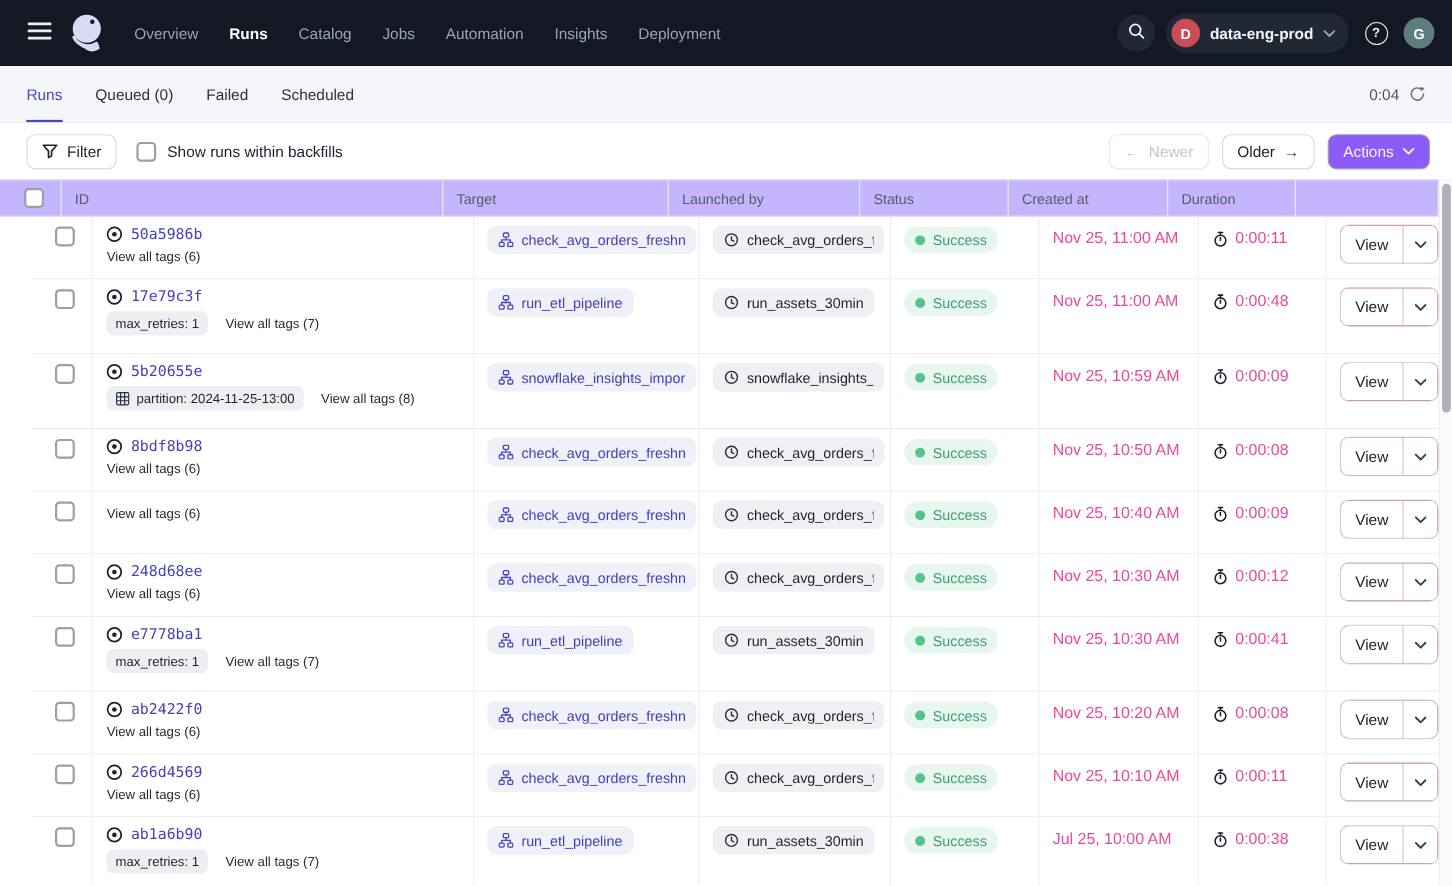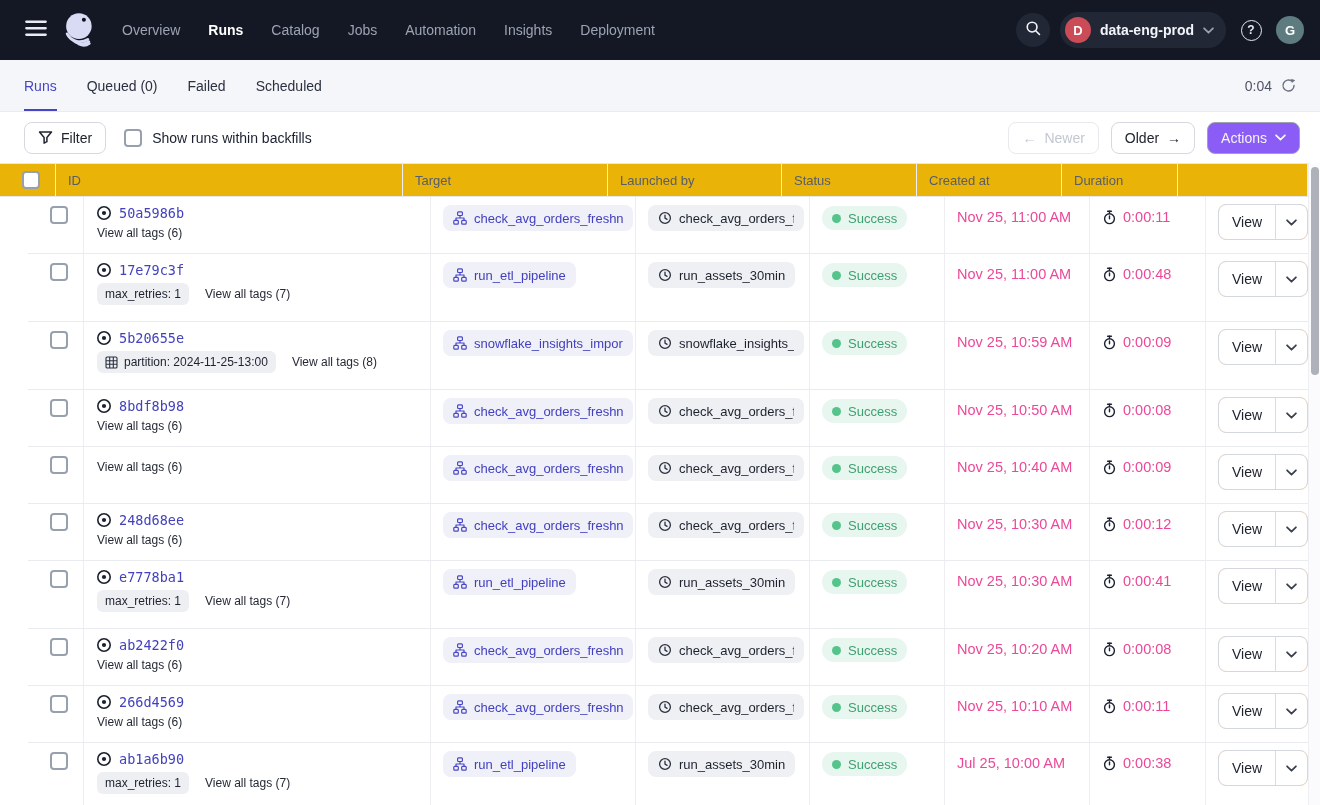--- a/index.html
+++ b/index.html
@@ -48,21 +48,21 @@
   .btn.gray-filled { background:#8b5cf6; border-color:#9DA4AF; color:#F4F5F7; }
   .checkbox { width:18px; height:18px; border:2px solid #97A0AE; border-radius:4px; background:#fff;
     display:inline-block; cursor:pointer; flex:none; }
   .backfills { display:flex; align-items:center; gap:10px; margin-left:18px; }
   .backfills-label { font-size:14px; color:#1B2030; }
   .toolbar-right { margin-left:auto; display:flex; align-items:center; gap:12px; }
   .arrow-glyph { font-size:14px; line-height:1; }
 
   
   .grid-cols { display:grid; grid-template-columns:56px 347px 205px 174px 135px 145px 116px 130px; }
-  .thead { height:34px; border-top:1px solid #E5E7EB; border-bottom:1px solid #E5E7EB; background:#eab308; }
+  .thead { height:34px; border-top:1px solid #E5E7EB; border-bottom:1px solid #E5E7EB; background:#c4b5fd; }
   .th { display:flex; align-items:center; padding-left:12px; font-size:13px; color:#565D6D;
     border-right:1px solid #EDEEF2; overflow:hidden; }
   .th.check { padding-left:22px; }
   .tbody { position:relative; height:608px; overflow:hidden;margin-left:28px; }
   .tr { height:57px; border-bottom:1px solid #E9EBEF; background:#fff; }
   .tr.has-pills { height:68px; }
   .td { padding:8px 10px 0 12px; border-right:1px solid #EDEEF2; overflow:hidden; }
   .td.check { padding-left:22px; padding-top:9px; }
   .id-line { display:flex; align-items:center; gap:7px; }
   .run-id { font-family:"DejaVu Sans Mono", monospace; font-size:13.5px; color:#4341BE;
@@ -78,21 +78,21 @@
   .launched-pill { background:#EFF0F4; color:#1D222E; max-width:156px; }
   .td.status-cell { padding-top:9px; }
   .status-pill { display:inline-flex; align-items:center; gap:7px; height:24px; padding:0 10px;
     border-radius:12px; background:#E7F6EE; }
   .status-dot { width:9px; height:9px; border-radius:50%; background:#55C48B; }
   .status-text { font-size:13px; color:#3E9F71; font-weight:500; }
   .td.created-cell, .td.duration-cell { padding-top:12px; font-size:14.5px; color:#ec4899; }
   .duration-wrap { display:flex; align-items:center; gap:6px; }
   .td.view-cell { padding-top:7px; }
   .view-group { display:inline-flex; height:36px; border:1px solid #D3D7DE; border-radius:8px;
-    background:#fdba74; overflow:hidden; }
+    background:#be185d; overflow:hidden; }
   .view-main { border:none; background:#fff; font-family:inherit; font-size:14px; font-weight:500;
     color:#20242E; padding:0 13px; cursor:pointer; }
   .view-caret { border:none; border-left:1px solid #D9DCE2; background:#fff; width:32px;
     display:flex; align-items:center; justify-content:center; cursor:pointer; color:#3A404C; }
 
   
   .scroll-gutter { position:absolute; right:0; top:163px; bottom:0; width:12px; background:#FBFBFD;
     border-left:1px solid #EEEFF2; }
   .scroll-thumb { position:absolute; left:2px; top:4px; width:8px; height:208px; border-radius:4px;
     background:#AEB1B9; cursor:pointer; }

